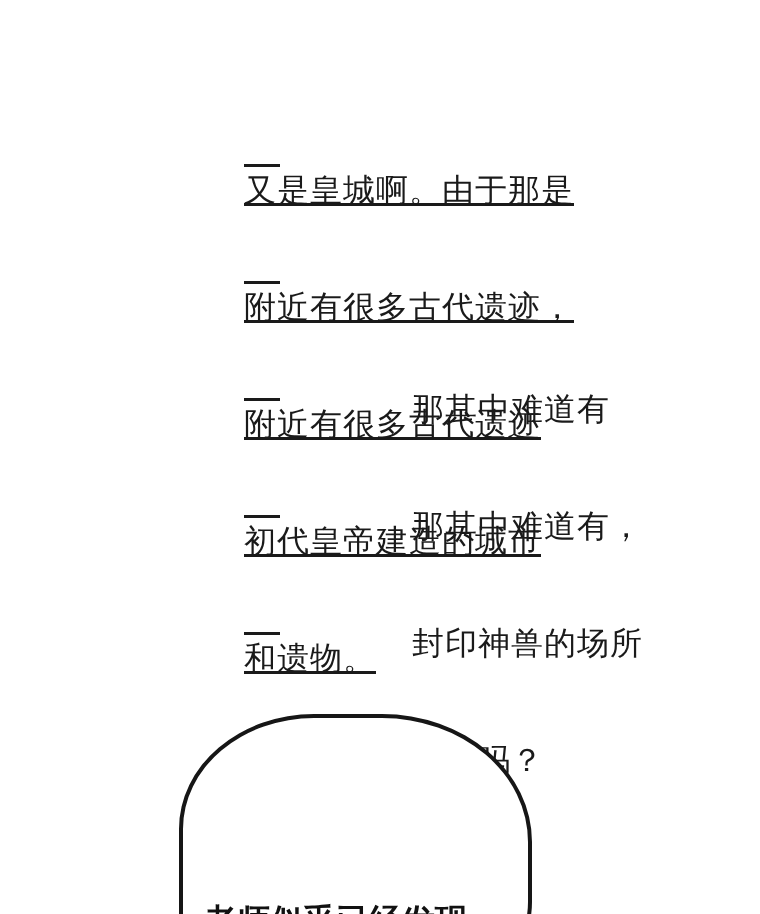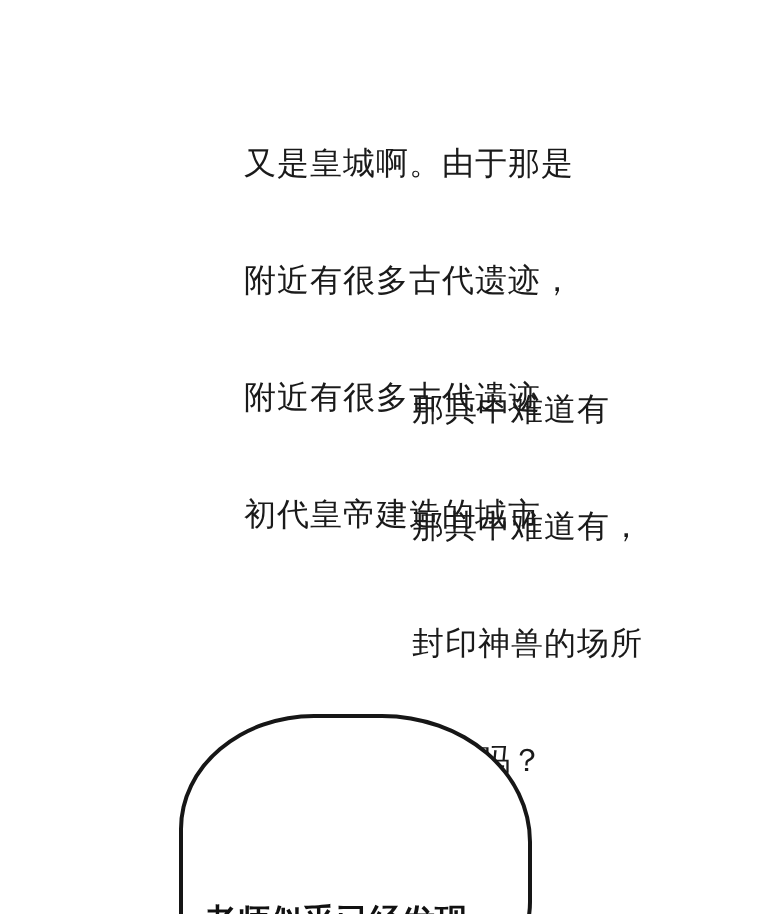--- a/index.html
+++ b/index.html
@@ -16,21 +16,21 @@
   }
   .narration {
     position: absolute;
     font-family: "Liberation Serif", "DejaVu Serif", serif;
     font-size: 32px;
     line-height: 39px;
     letter-spacing: 1px;
     color: #1a1a1a;
     white-space: pre;
   }
-  .narration-top { left: 244px; top: 66px; }
+  .narration-top { left: 244px; top: 93px; text-decoration: underline; }
   .narration-middle { left: 412px; top: 312px; }
 
   .bubble {
     position: absolute;
     left: 179px;
     top: 714px;
     width: 345px;
     height: 290px;
     background: #ffffff;
     border: 4px solid #161616;
@@ -51,20 +51,21 @@
 </head>
 <body>
 
 <div class="stage">
 
   <div class="narration narration-top">
     <div>又是皇城啊。由于那是</div>
     <div>附近有很多古代遗迹，</div>
     <div>附近有很多古代遗迹</div>
     <div>初代皇帝建造的城市</div>
+    <div>和遗物。</div>
   </div>
 
   <div class="narration narration-middle">
     <div>那其中难道有</div>
     <div>那其中难道有，</div>
     <div>封印神兽的场所</div>
     <div>空间吗？</div>
   </div>
 
   <div class="bubble">

